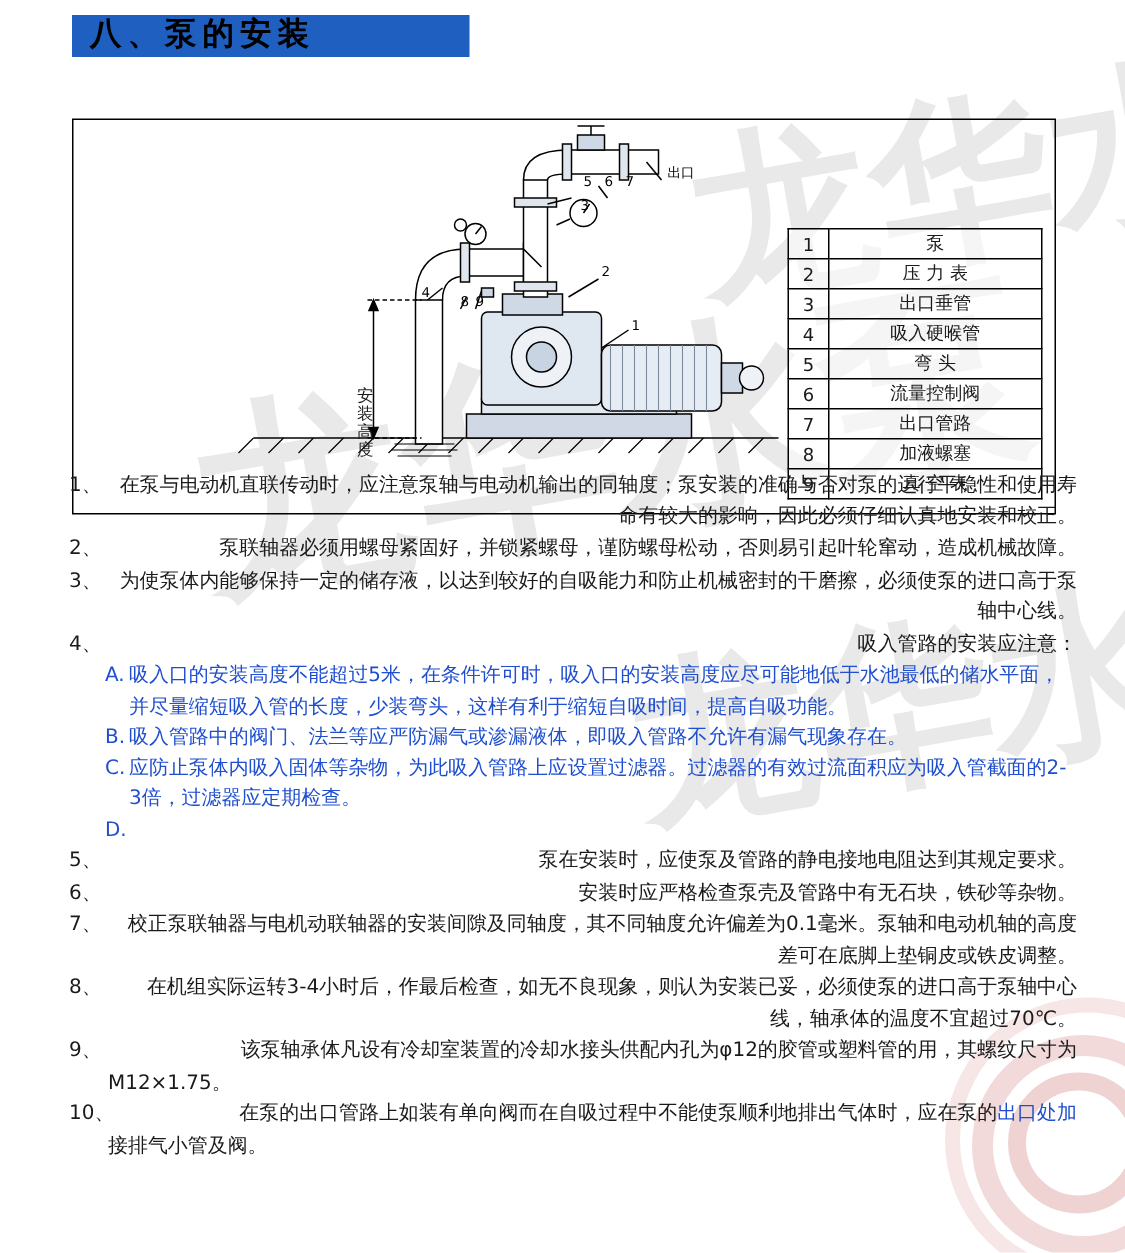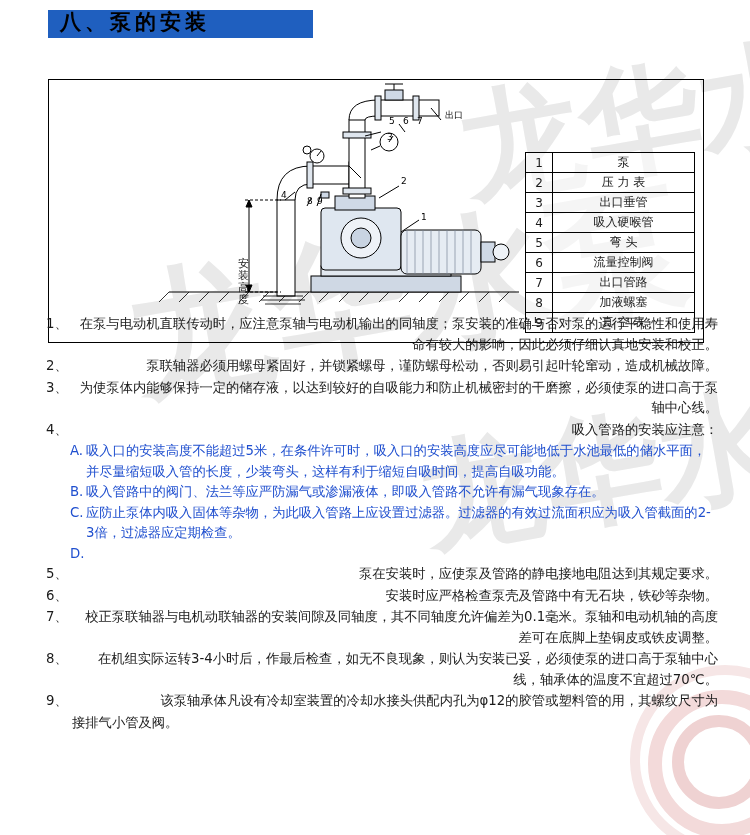--- a/index.html
+++ b/index.html
@@ -312,16 +312,21 @@
 
   <div class="item">
     <div class="marker">8、</div>
     <div class="body">在机组实际运转3-4小时后，作最后检查，如无不良现象，则认为安装已妥，必须使泵的进口高于泵轴中心线，轴承体的温度不宜超过70℃。</div>
   </div>
 
   <div class="item">
     <div class="marker">9、</div>
     <div class="body">该泵轴承体凡设有冷却室装置的冷却水接头供配内孔为φ12的胶管或塑料管的用，其螺纹尺寸为</div>
   </div>
-
+  <div class="ml">M12×1.75。</div>
+
+  <div class="item">
+    <div class="marker wide">10、</div>
+    <div class="body"><span>在泵的出口管路上如装有单向阀而在自吸过程中不能使泵顺利地排出气体时，应在泵的</span><span class="blue">出口处加</span></div>
+  </div>
   <div class="ml">接排气小管及阀。</div>
 
 </div>
 
 </body></html>

